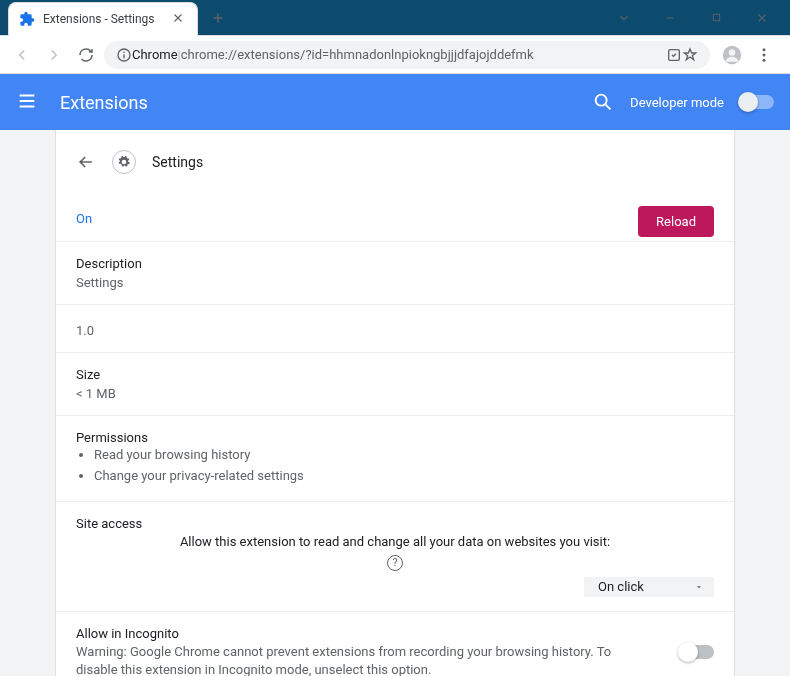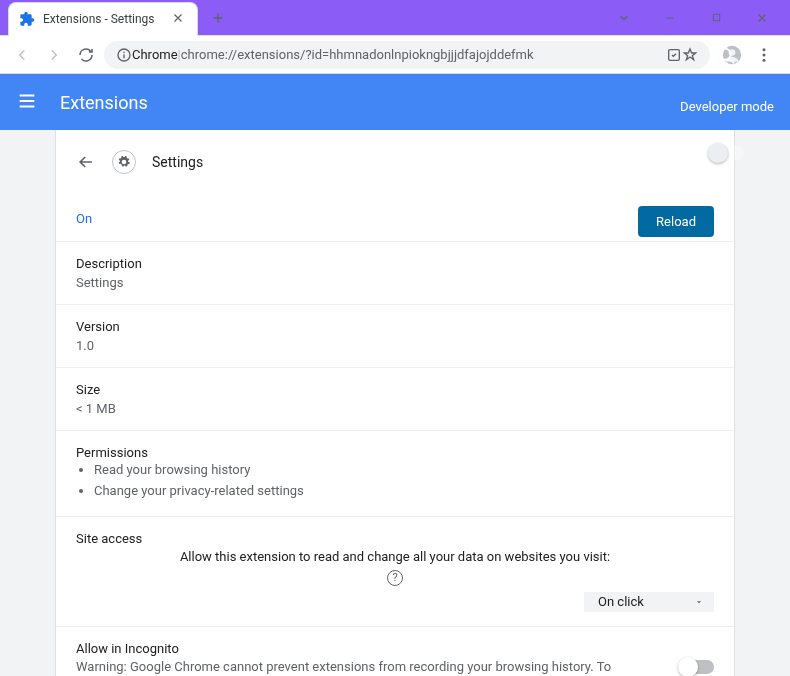--- a/index.html
+++ b/index.html
@@ -1,19 +1,19 @@
 <!DOCTYPE html>
 <html><head>
 <meta charset="utf-8">
 <style>
 * { margin: 0; padding: 0; box-sizing: border-box; font-family: -apple-system, BlinkMacSystemFont, "Segoe UI", Roboto, Arial, sans-serif; }
 body { width: 790px; height: 676px; background: #fff; overflow: hidden; position: relative; }
 
 
-.titlebar { height: 36px; background: #8b5cf6; display: flex; align-items: center; border-bottom: 1px solid #e0e0e0; }
+.titlebar { height: 36px; background: #0c4a6e; display: flex; align-items: center; border-bottom: 1px solid #e0e0e0; }
 .tab { display: flex; align-items: center; height: 34px; padding: 0 10px; background: #fff; border-top-left-radius: 8px; border-top-right-radius: 8px; margin-left: 8px; min-width: 190px; max-width: 200px; border-top: 1px solid #dadce0; border-left: 1px solid #dadce0; border-right: 1px solid #dadce0; position: relative; top: 1px; }
 .tab-favicon { width: 16px; height: 16px; margin-right: 8px; color: #5f6368; flex-shrink: 0; }
 .tab-title { font-size: 12px; color: #3c4043; flex: 1; white-space: nowrap; overflow: hidden; text-overflow: ellipsis; }
 .tab-close { width: 16px; height: 16px; margin-left: 6px; color: #5f6368; flex-shrink: 0; }
 .newtab { width: 28px; height: 28px; display: flex; align-items: center; justify-content: center; color: #5f6368; margin-left: 6px; font-size: 18px; }
 .win-controls { margin-left: auto; display: flex; gap: 18px; padding-right: 14px; color: #5f6368; }
 .win-btn { width: 28px; height: 28px; display: flex; align-items: center; justify-content: center; font-size: 14px; }
 
 
 .toolbar { height: 38px; background: #fff; display: flex; align-items: center; padding: 0 8px; border-bottom: 1px solid #dadce0; gap: 4px; }
@@ -21,42 +21,42 @@
 .nav-btn.disabled { color: #bdc1c6; }
 .addr { flex: 1; height: 28px; background: #f1f3f4; border-radius: 14px; display: flex; align-items: center; padding: 0 12px; gap: 0; font-size: 13px; color: #5f6368; }
 .addr-text { flex: 1; white-space: nowrap; overflow: hidden; }
 .tool-icons { display: flex; gap: 8px; padding: 0 6px; align-items: center; }
 .tool-icon { width: 24px; height: 24px; display: flex; align-items: center; justify-content: center; color: #5f6368; }
 
 
 .app-header { height: 56px; background: #4285f4; color: #fff; display: flex; align-items: center; padding: 0 16px; }
 .hamburger { width: 24px; height: 24px; margin-right: 20px; }
 .app-title { font-size: 18px; font-weight: 400; }
-.header-right { margin-left: auto; display: flex; align-items: center; gap: 32px; flex-direction: column; }
+.header-right { margin-left: auto; display: flex; align-items: center; gap: 16px; }
 .search-icon { width: 22px; height: 22px; }
 .dev-mode-label { font-size: 13px; }
 .toggle { width: 34px; height: 14px; background: rgba(255,255,255,0.4); border-radius: 7px; position: relative; }
 .toggle::after { content: ""; position: absolute; width: 20px; height: 20px; background: #eceff1; border-radius: 50%; top: -3px; left: -2px; box-shadow: 0 1px 3px rgba(0,0,0,0.3); }
 
 
 .content-wrap { height: calc(676px - 36px - 38px - 56px); overflow-y: scroll; background: #f1f3f4; }
 .content-wrap::-webkit-scrollbar { width: 14px; }
 .content-wrap::-webkit-scrollbar-track { background: #f1f3f4; }
 .content-wrap::-webkit-scrollbar-thumb { background: #c1c1c1; border-radius: 7px; border: 3px solid #f1f3f4; }
 .card { background: #fff; margin: 0 auto; max-width: 680px; border: 1px solid #e0e0e0; border-top: none; }
 .page-head { display: flex; align-items: center; height: 64px; padding: 0 20px; gap: 16px; }
 .back-arrow { width: 20px; height: 20px; color: #5f6368; }
 .gear { width: 24px; height: 24px; border-radius: 50%; border: 1px solid #bdc1c6; display:flex; align-items:center; justify-content:center; color:#5f6368; flex-shrink:0; }
 .page-head-title { font-size: 14px; color: #202124; }
 
 .section { padding: 14px 20px; border-bottom: 1px solid #eeeeee; position: relative; }
 .label { font-size: 13px; color: #202124; }
 .value { font-size: 13px; color: #5f6368; margin-top: 4px; }
 .on-link { color: #1a73e8; font-size: 13px; margin-top: 40px; }
-.reload-btn { position: absolute; right: 20px; top: 12px; background: #0369a1; color: #fff; border: none; border-radius: 4px; padding: 8px 18px; font-size: 13px; cursor: pointer; }
+.reload-btn { position: absolute; right: 20px; top: 12px; background: #be185d; color: #fff; border: none; border-radius: 4px; padding: 8px 18px; font-size: 13px; cursor: pointer; }
 .perms { padding-left: 18px; }
 .perms li { font-size: 13px; color: #5f6368; line-height: 1.6; }
 .site-row { display: flex; align-items: center; gap: 6px; margin-top: 2px; flex-direction: column; }
 .help { width: 16px; height: 16px; border-radius: 50%; border: 1.5px solid #5f6368; color: #5f6368; font-size: 11px; display: flex; align-items: center; justify-content: center; }
 .dropdown { margin-left: auto; background: #f1f3f4; height: 20px; min-width: 130px; display: flex; align-items: center; justify-content: space-between; padding: 0 10px 0 14px; font-size: 13px; color: #202124; gap: 17px; }
 .warn { font-size: 13px; color: #5f6368; line-height: 1.4; margin-top: 2px; padding-right: 60px; }
 .row-toggle { display: flex; align-items: center; }
 .row-toggle .label { flex: 1; }
 .small-toggle { width: 34px; height: 14px; background: #bdc1c6; border-radius: 7px; position: relative; flex-shrink: 0; }
 .small-toggle::after { content: ""; position: absolute; width: 20px; height: 20px; background: #fff; border-radius: 50%; top: -3px; left: -2px; box-shadow: 0 1px 3px rgba(0,0,0,0.3); }
@@ -205,21 +205,20 @@
       <span class="on-link">On</span>
       <button class="reload-btn">Reload</button>
     </div>
 
     <div class="section">
       <div class="label">Description</div>
       <div class="value">Settings</div>
     </div>
 
     <div class="section">
-      <div class="label">Version</div>
       <div class="value">1.0</div>
     </div>
 
     <div class="section">
       <div class="label">Size</div>
       <div class="value">&lt; 1 MB</div>
     </div>
 
     <div class="section">
       <div class="label">Permissions</div>

